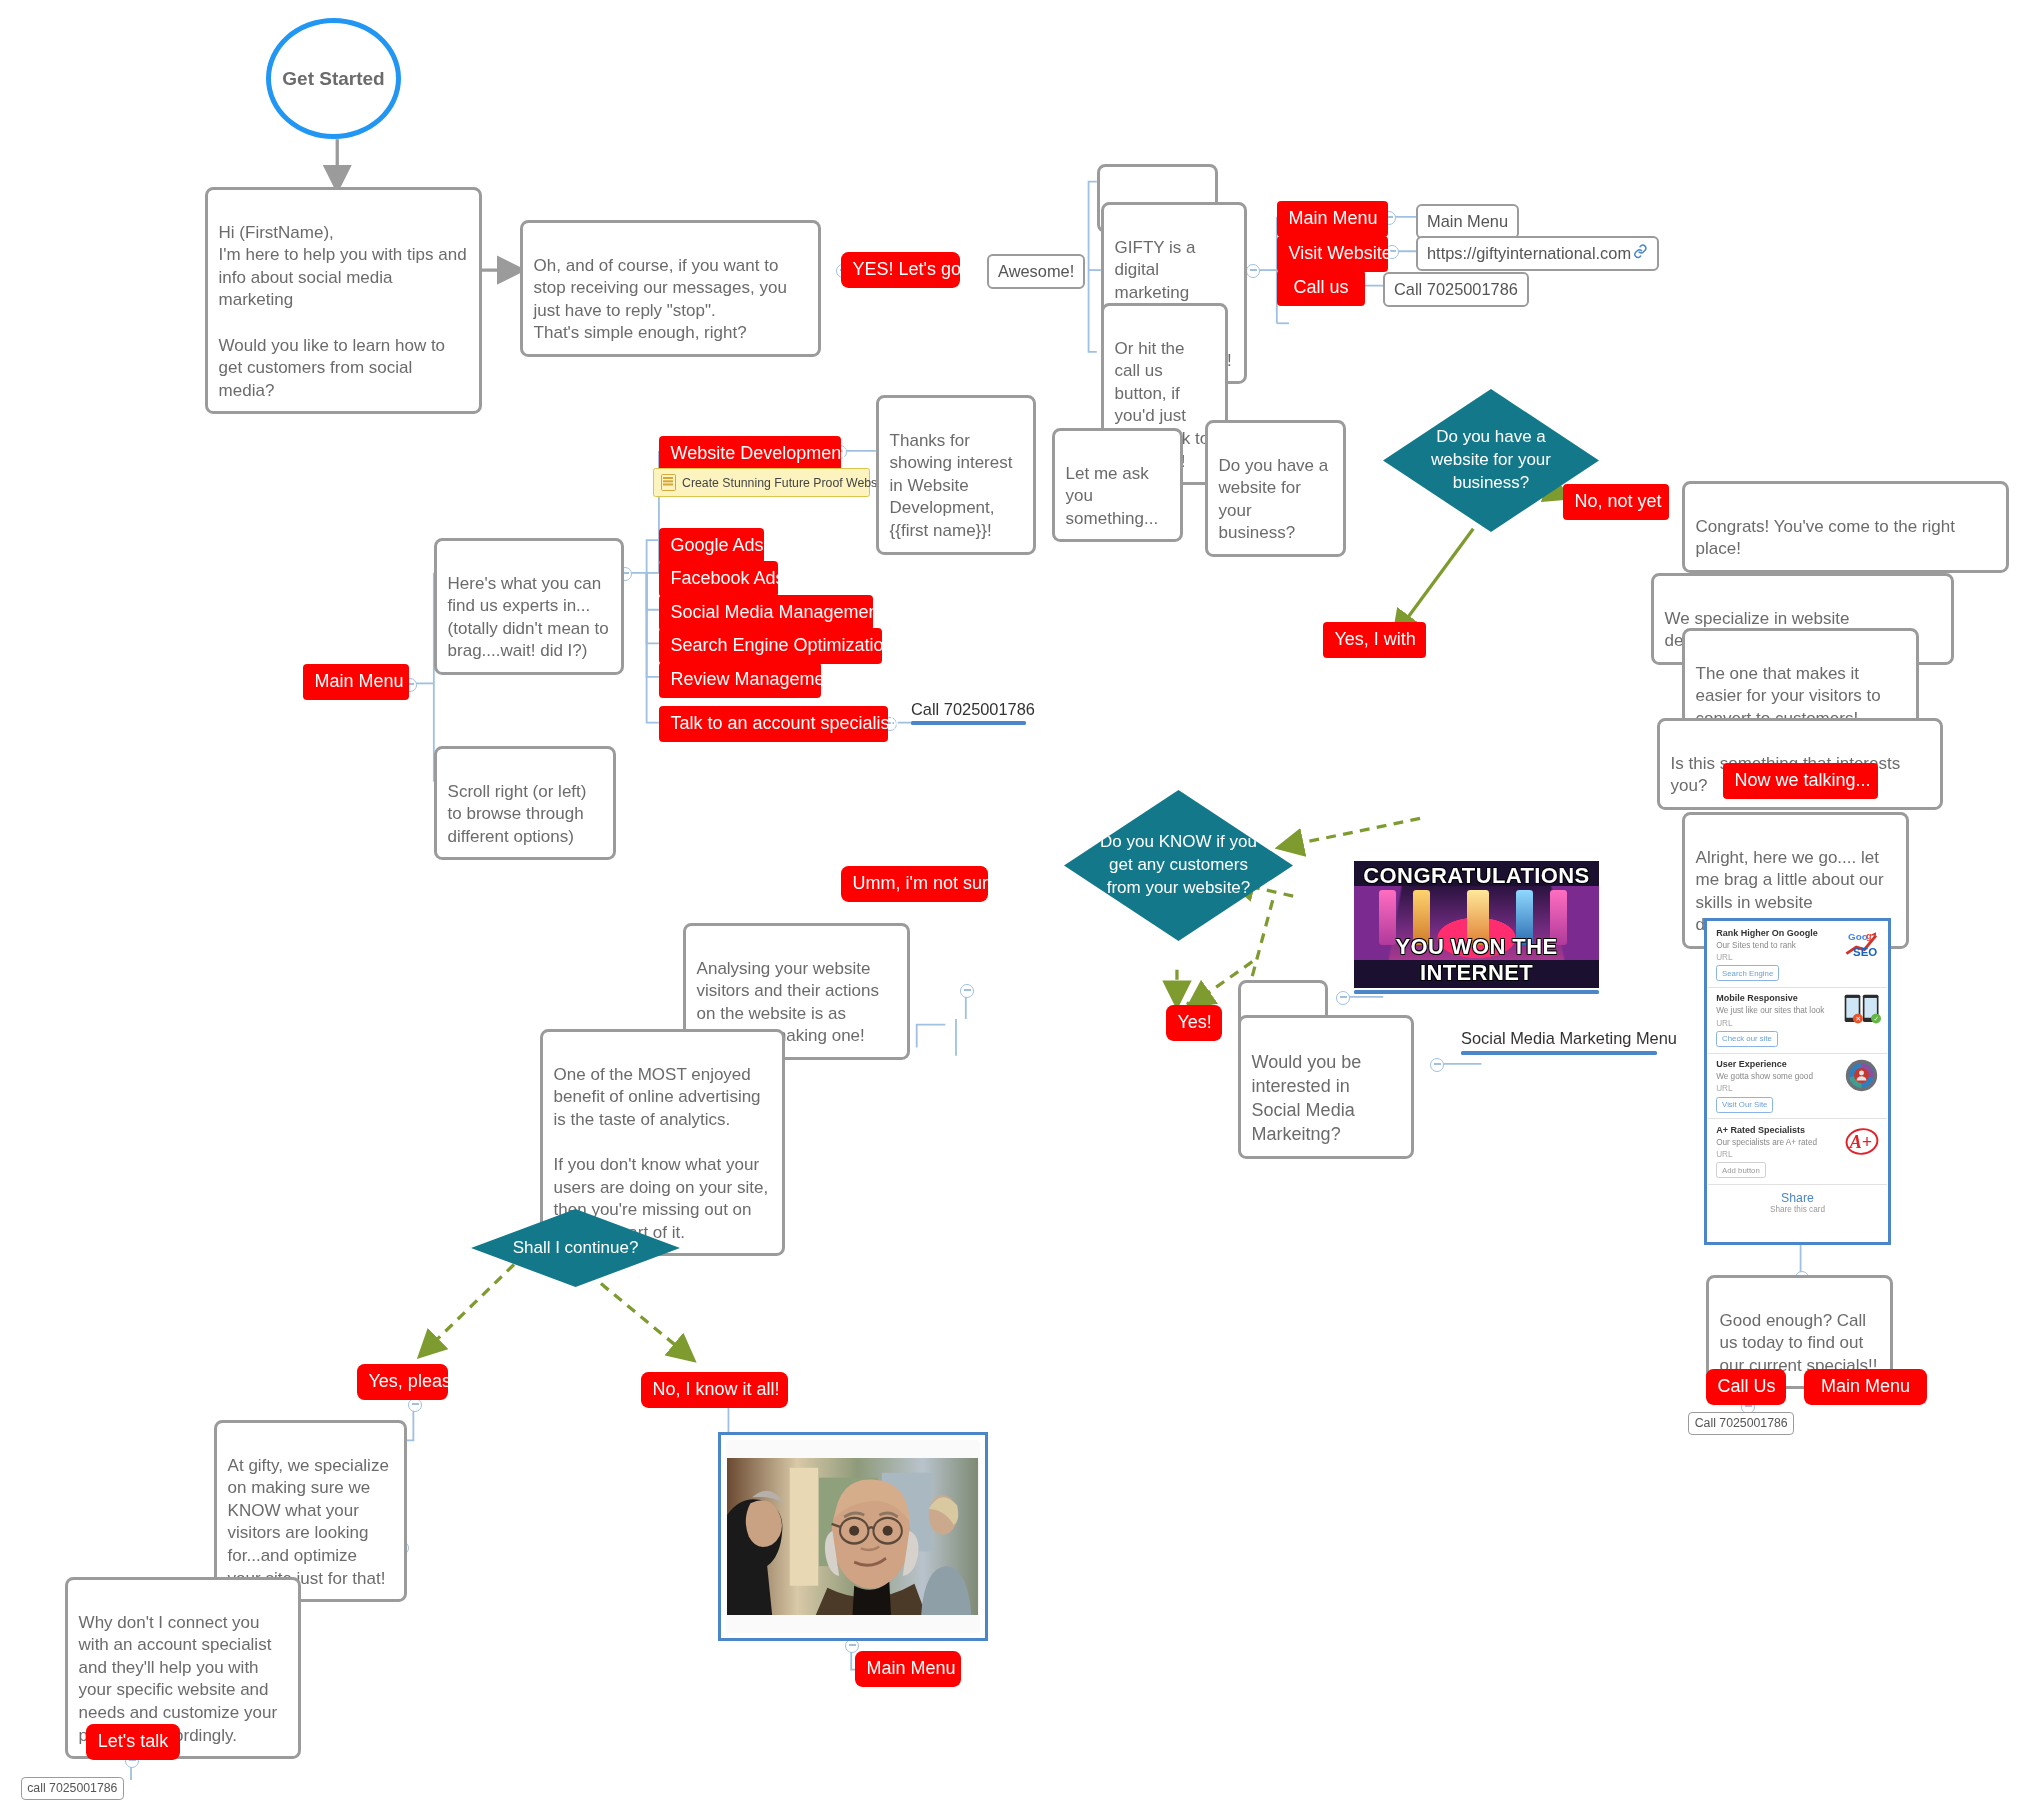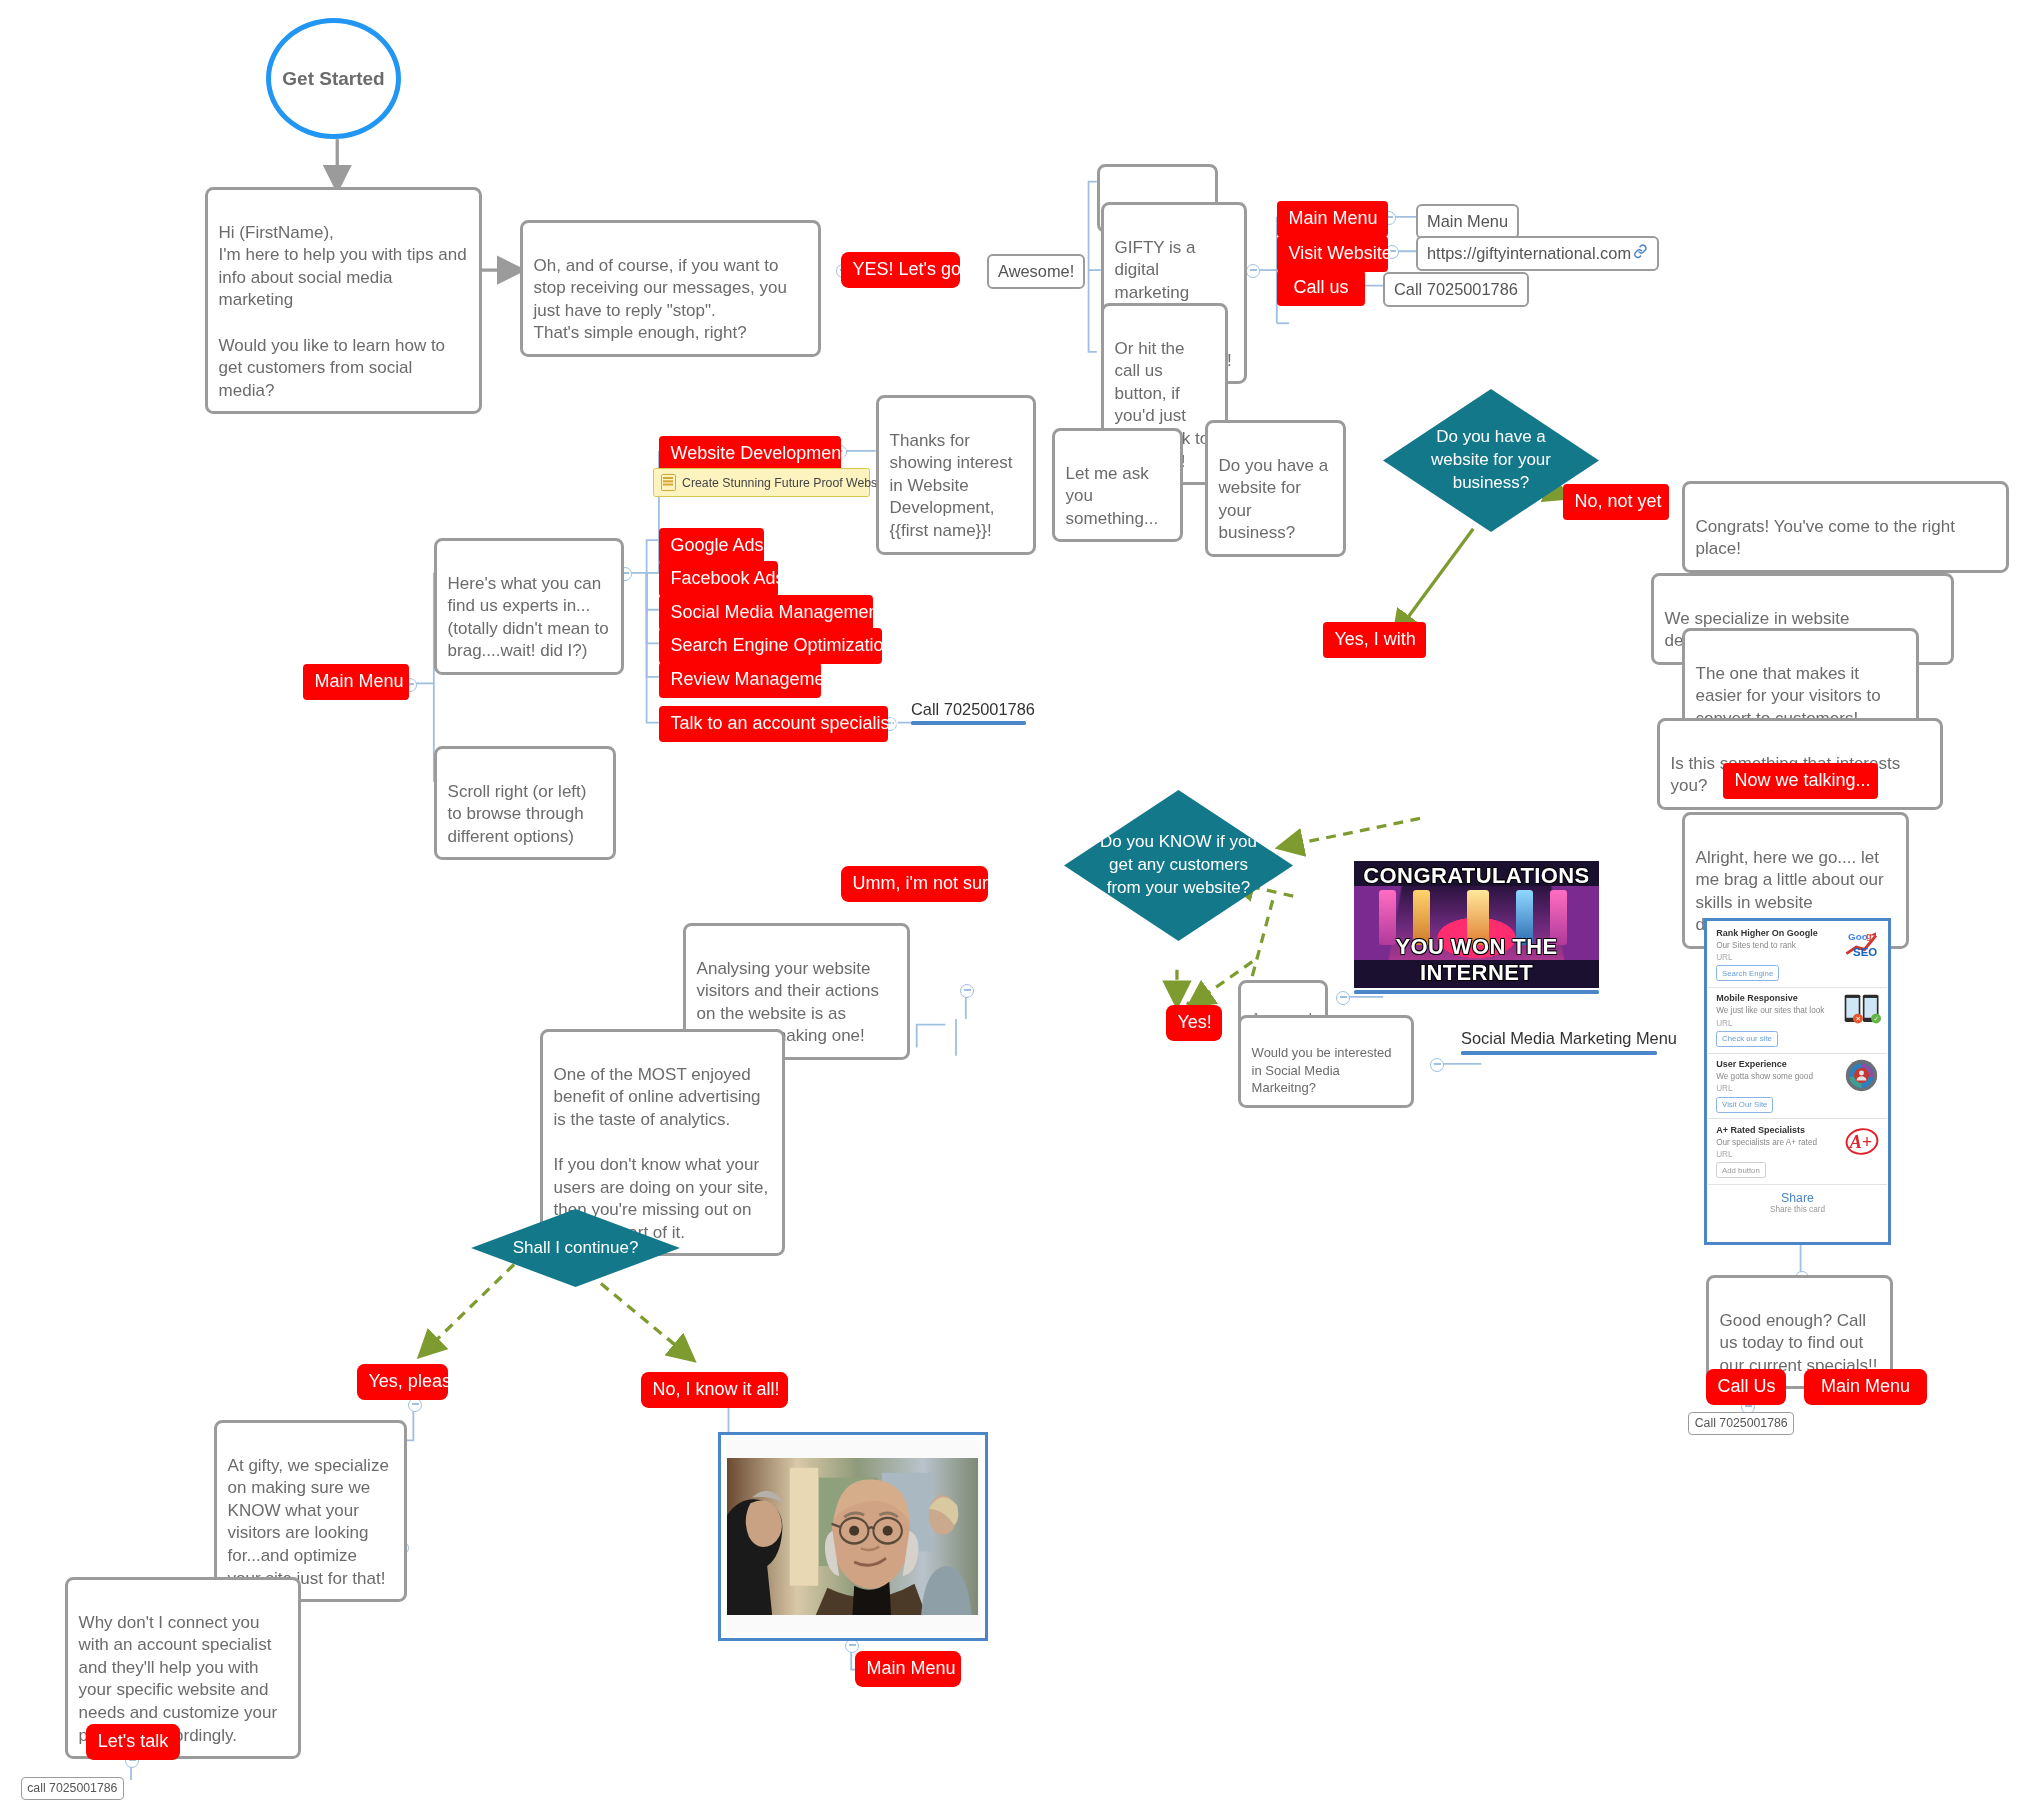--- a/index.html
+++ b/index.html
@@ -8,21 +8,21 @@
   #wires{position:absolute;left:0;top:0;width:2020px;height:1812px;pointer-events:none;}
 
   .node{position:absolute;box-sizing:border-box;}
 
   
   .msg{
     border:3.3px solid #9b9b9b;border-radius:8.2px;background:#fff;
     color:#6b6b6b;font-size:17px;line-height:1.33;padding:9px 10.6px;
     white-space:pre-line;
   }
-  .msg.small{font-size:13px;}
+  .msg.small{font-size:18px;}
 
   
   .btn{
     background:#fd0000;color:#fff;border-radius:7.4px;
     font-size:18px;line-height:1.1;padding:8.2px 11.5px;text-align:center;
     white-space:nowrap;font-weight:400;
   }
   .btn.sq{border-radius:4.1px;}
 
   

